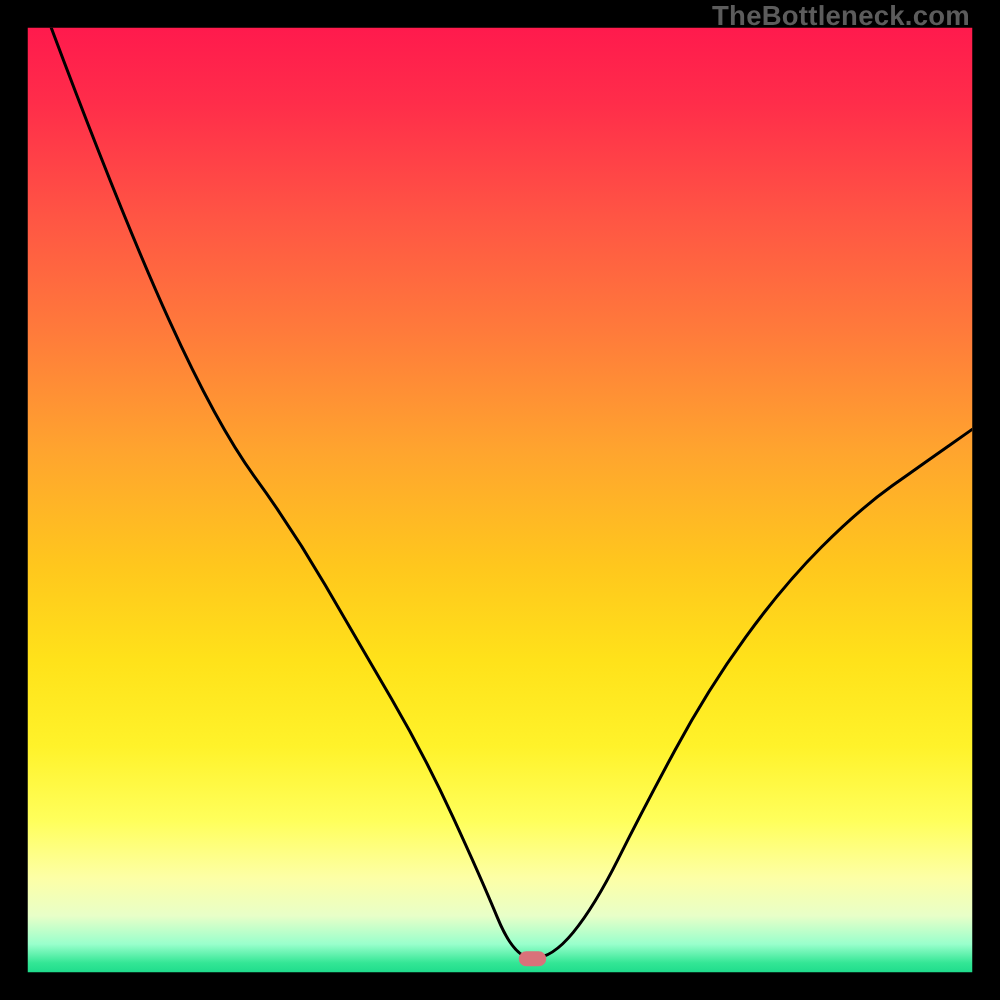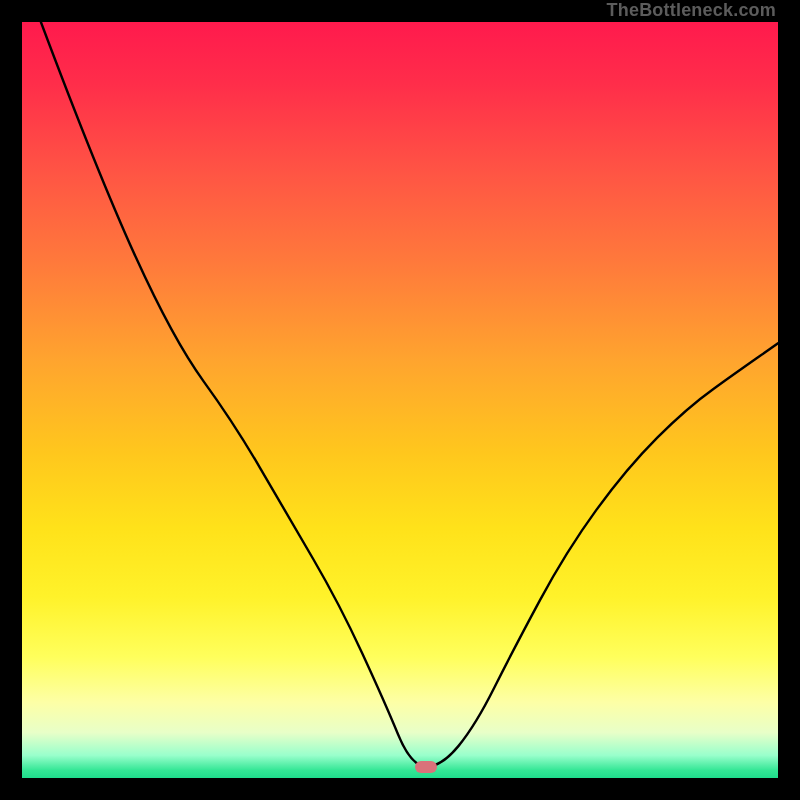--- a/index.html
+++ b/index.html
@@ -64,21 +64,21 @@
     height: 12px;
     border-radius: 6px;
     background: #d9727a;
     transform: translate(-50%, -50%);
   }
   .watermark {
     position: absolute;
     top: 0px;
     right: 24px;
     color: #5c5c5c;
-    font-size: 18px;
+    font-size: 22px;
     font-weight: 600;
     letter-spacing: 0.2px;
     margin-left: 44px;
   }
 </style>
 </head>
 <body>
 
 <div class="frame">
   <div class="plot">

